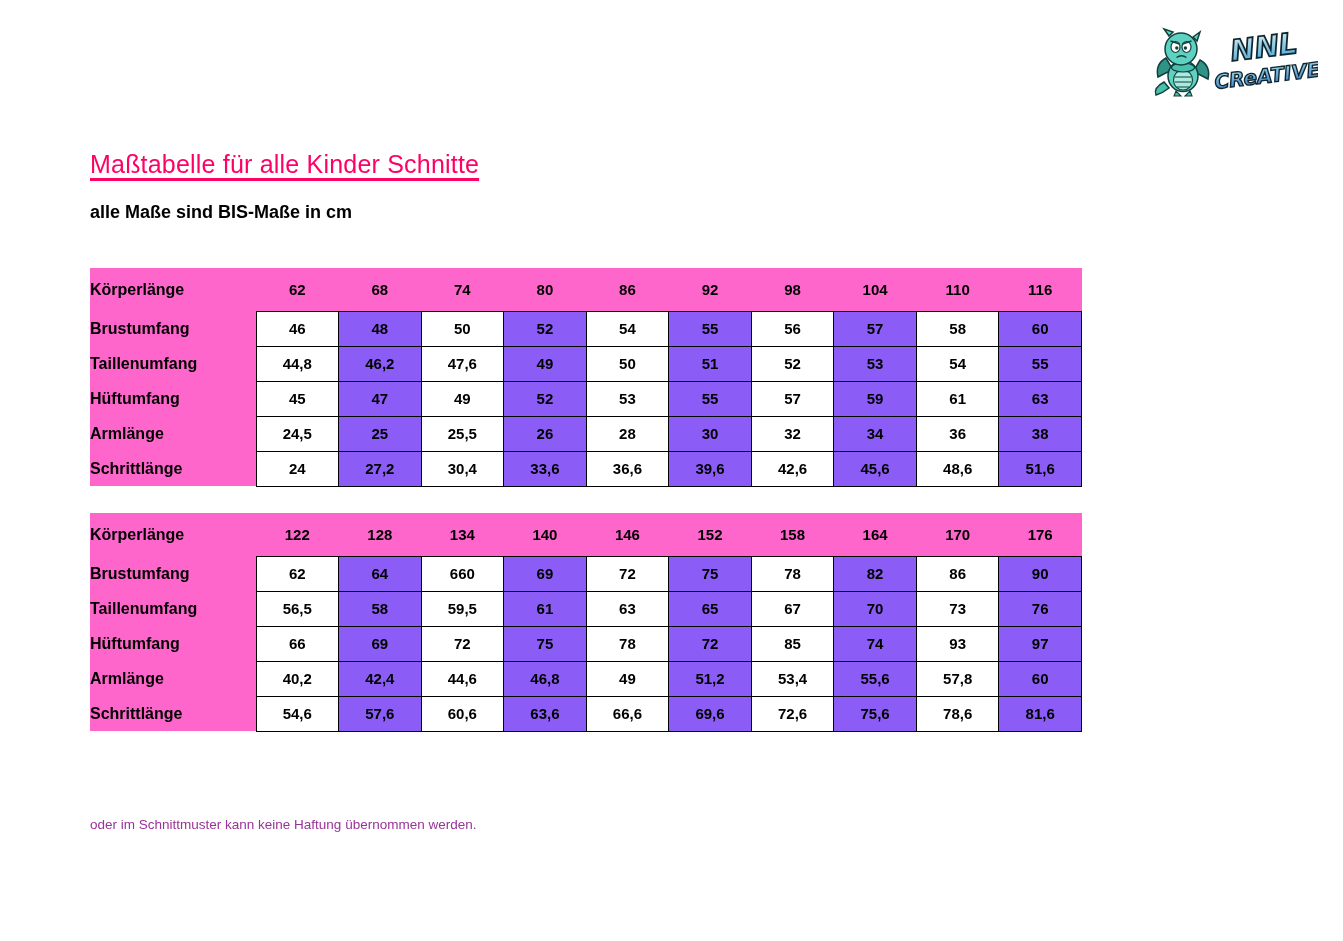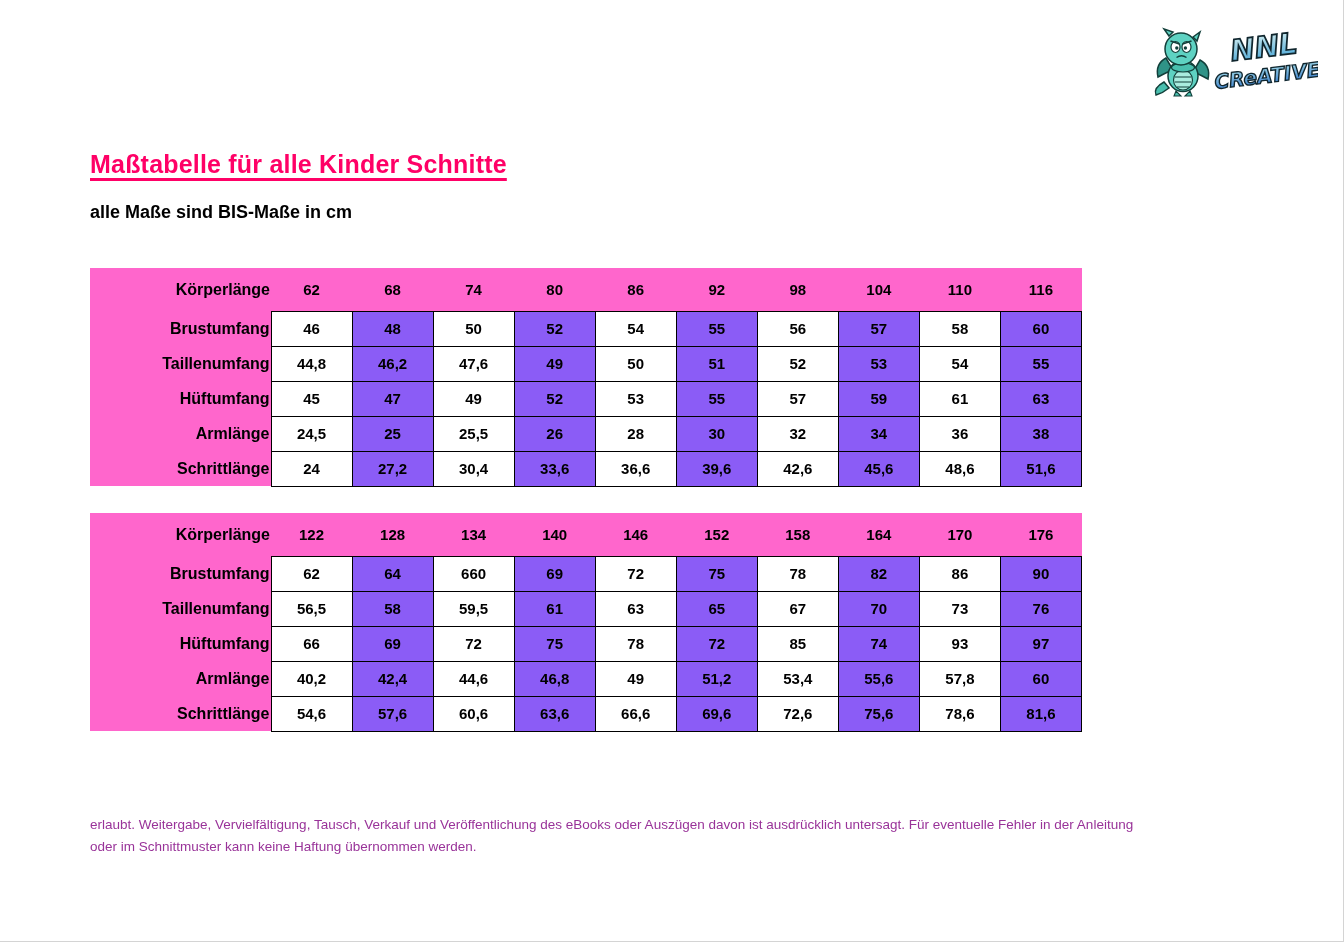--- a/index.html
+++ b/index.html
@@ -7,42 +7,42 @@
     width:1344px;height:942px;background:#ffffff;position:relative;
     font-family:"Liberation Sans", sans-serif;overflow:hidden;
   }
   .page-edge{position:absolute;top:0;left:0;width:1343px;height:941px;
     border-right:1px solid #d4d4d4;border-bottom:1px solid #d4d4d4;pointer-events:none;}
 
   .logo{position:absolute;left:1150px;top:20px;width:168px;height:84px;}
 
   .title{
     position:absolute;left:90px;top:150px;
-    font-size:25px;font-weight:bold;color:#FF0066;
+    font-size:25px;font-weight:normal;color:#FF0066;
     text-decoration:underline;text-decoration-thickness:2.5px;text-underline-offset:5px;
     letter-spacing:0.2px;
   }
   .subtitle{
     position:absolute;left:90px;top:202px;
     font-size:18px;font-weight:bold;color:#000;
   }
 
   .size-table{position:absolute;left:90px;width:992px;}
   #table1{top:268px;}
   #table2{top:513px;}
 
   table.mtable{
     border-collapse:collapse;table-layout:fixed;width:992px;
     font-weight:bold;color:#000;
   }
   table.mtable thead tr{height:43px;}
   table.mtable tbody tr{height:35px;margin-top:28px;}
   table.mtable th{background:#FF66CC;border:none;font-size:15px;}
   table.mtable th.corner, table.mtable th.rowlabel{
-    width:165px;text-align:right;padding-left:15px;font-size:16px;
+    width:165px;text-align:left;padding-left:0;font-size:16px;
   }
   table.mtable td{
     background:#ffffff;border:1.5px solid #000;
     text-align:center;font-size:15px;padding:0;
   }
   table.mtable td.alt{background:#8b5cf6;}
 
   .footer{
     position:absolute;left:90px;top:814px;width:1156px;
     font-size:13.5px;line-height:1.62;color:#993399;
@@ -259,15 +259,14 @@
           <td>72,6</td>
           <td class="alt">75,6</td>
           <td>78,6</td>
           <td class="alt">81,6</td>
         </tr>
       </tbody>
     </table>
   </div>
 
 <div class="footer">
-  <div>erlaubt. Weitergabe, Vervielfältigung, Tausch, Verkauf und Veröffentlichung des eBooks oder Auszügen davon ist ausdrücklich untersagt. Für eventuelle Fehler in der Anleitung</div>
   <div>oder im Schnittmuster kann keine Haftung übernommen werden.</div>
 </div>
 
 </body></html>

